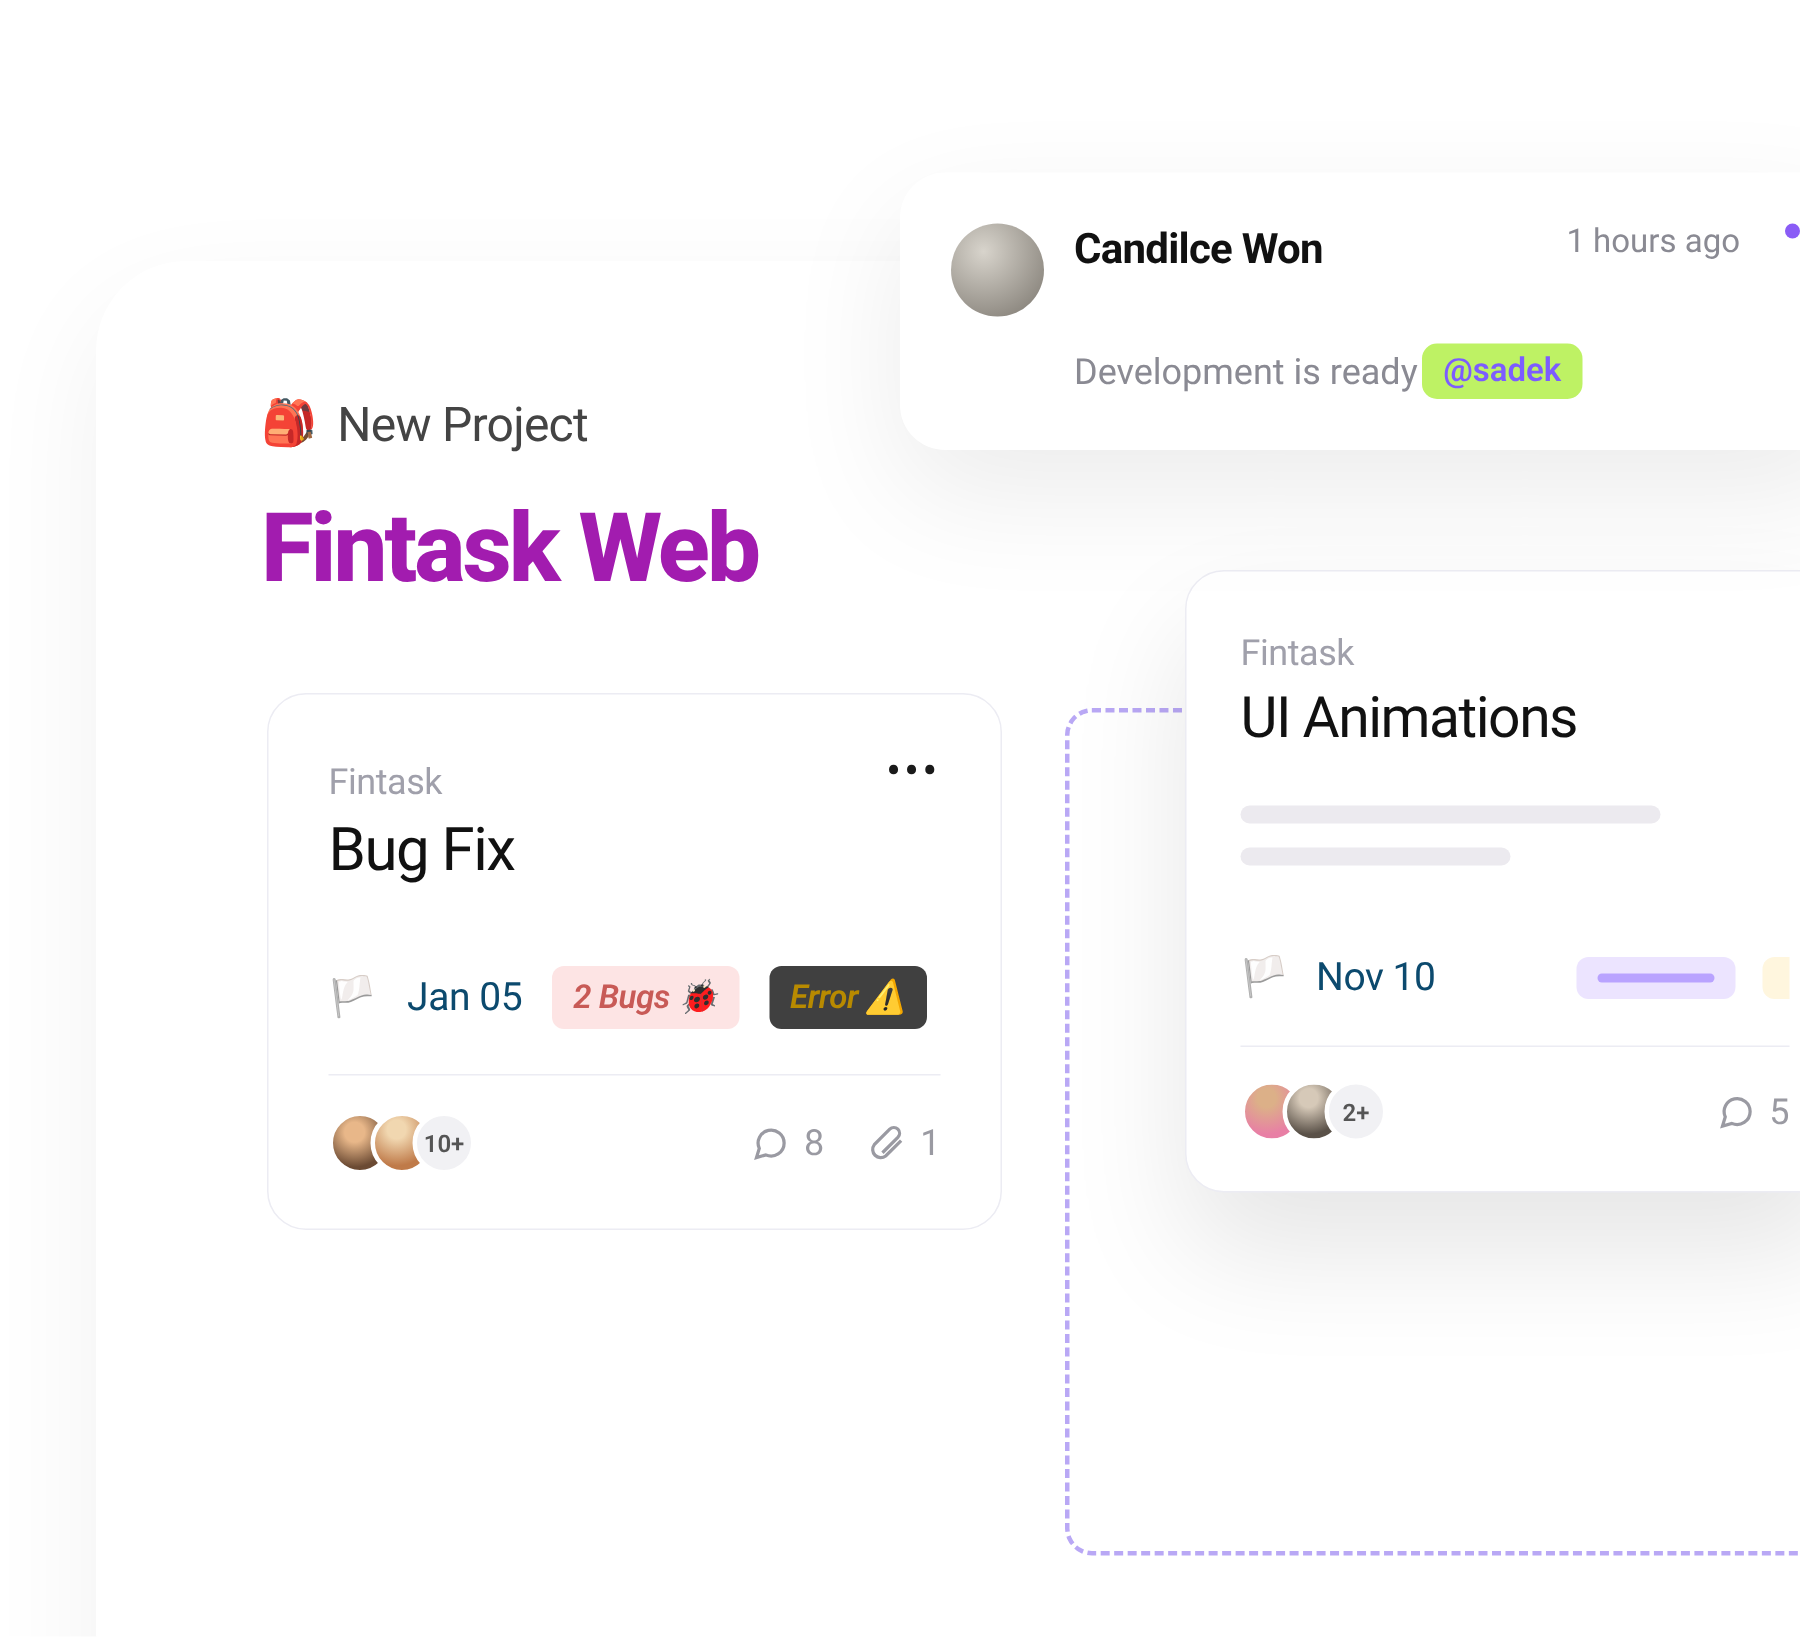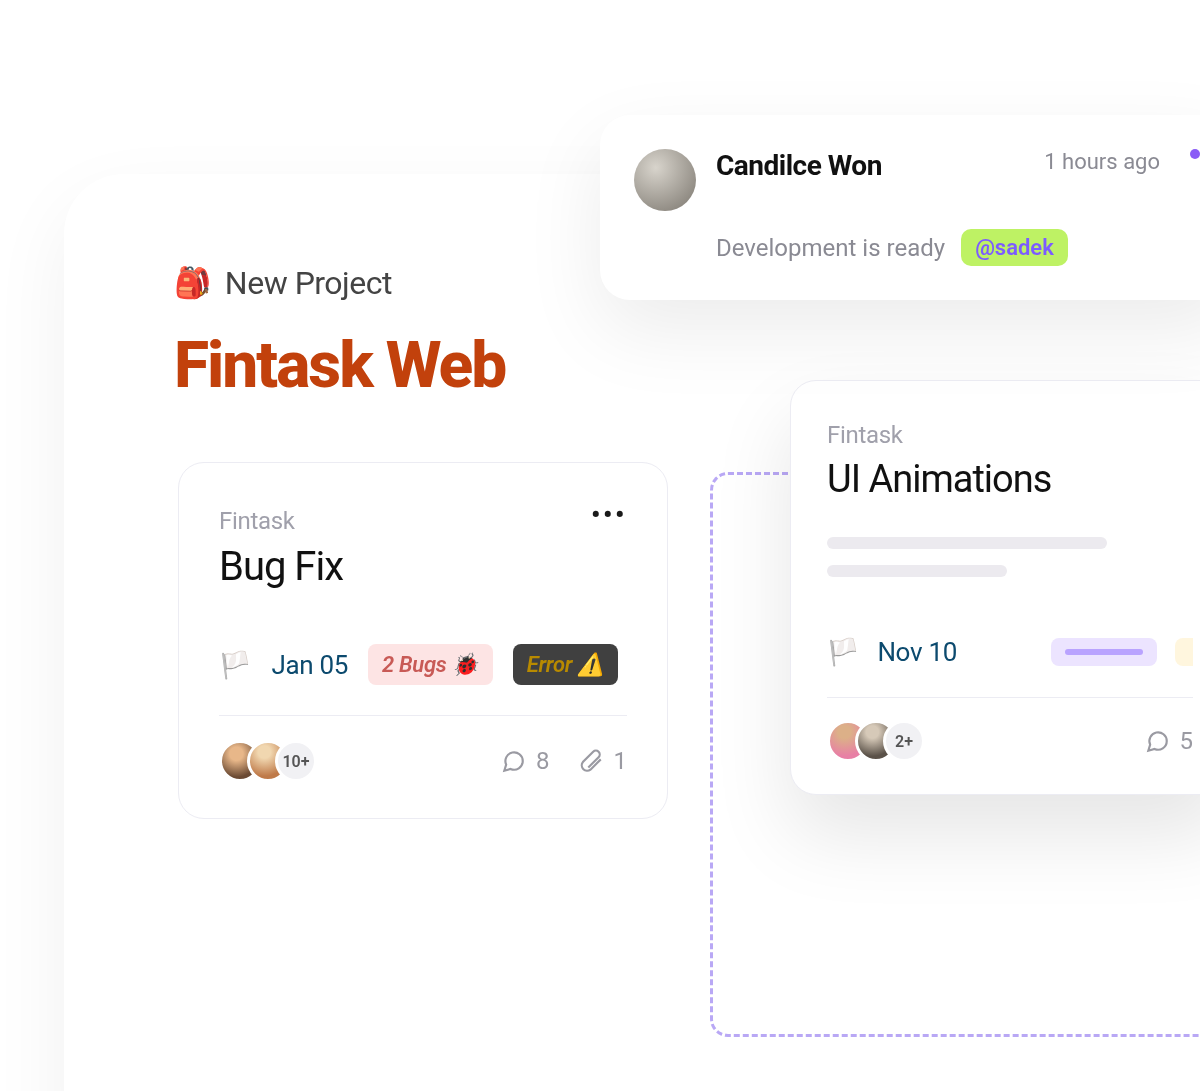--- a/index.html
+++ b/index.html
@@ -13,21 +13,21 @@
     top: 174px;
     width: 1200px;
     height: 1000px;
     background: #fff;
     border-radius: 60px;
     box-shadow: 0 30px 80px rgba(0,0,0,0.06);
     padding: 90px 110px;
   }
   .proj-badge { display:flex; align-items:center; gap:14px; font-size:32px; color:#444; letter-spacing:-0.5px;}
   .backpack { font-size:30px; line-height:1;}
-  .proj-title { font-size:64px; font-weight:800; letter-spacing:-2px; margin-top:26px; color:#c2410c;}
+  .proj-title { font-size:64px; font-weight:800; letter-spacing:-2px; margin-top:26px; color:#a21caf;}
 
   
   .task-card {
     position: absolute;
     left: 178px;
     top: 462px;
     width: 490px;
     background:#fff;
     border:1px solid #ececf3;
     border-radius:26px;
@@ -63,21 +63,21 @@
     background:#fff;
     border-radius:30px;
     box-shadow: 0 30px 80px rgba(0,0,0,0.08);
     padding:34px 40px 34px 34px;
   }
   .notif-row1 { display:flex; align-items:flex-start; gap:20px;}
   .notif-avatar { width:62px; height:62px; border-radius:50%; background:radial-gradient(circle at 35% 30%, #d8d4cc, #7a756d); flex-shrink:0;}
   .notif-name { font-size:28px; font-weight:700; letter-spacing:-0.5px; flex:1;}
   .notif-time { font-size:22px; color:#8a8a93;}
   .status-dot { width:10px; height:10px; border-radius:50%; background:#8a5cf6; margin-left:10px;}
-  .notif-row2 { display:flex; align-items:center; gap:16px; margin-top:18px; margin-left:82px;}
+  .notif-row2 { display:flex; align-items:center; gap:3px; margin-top:18px; margin-left:82px;}
   .notif-msg { font-size:24px; color:#8a8a93;}
   .mention { background:#bef264; color:#7c5cff; padding:6px 14px; border-radius:10px; font-size:22px; font-weight:600;}
 
   
   .dropzone {
     position:absolute;
     left:710px;
     top:472px;
     width:520px;
     height:565px;

